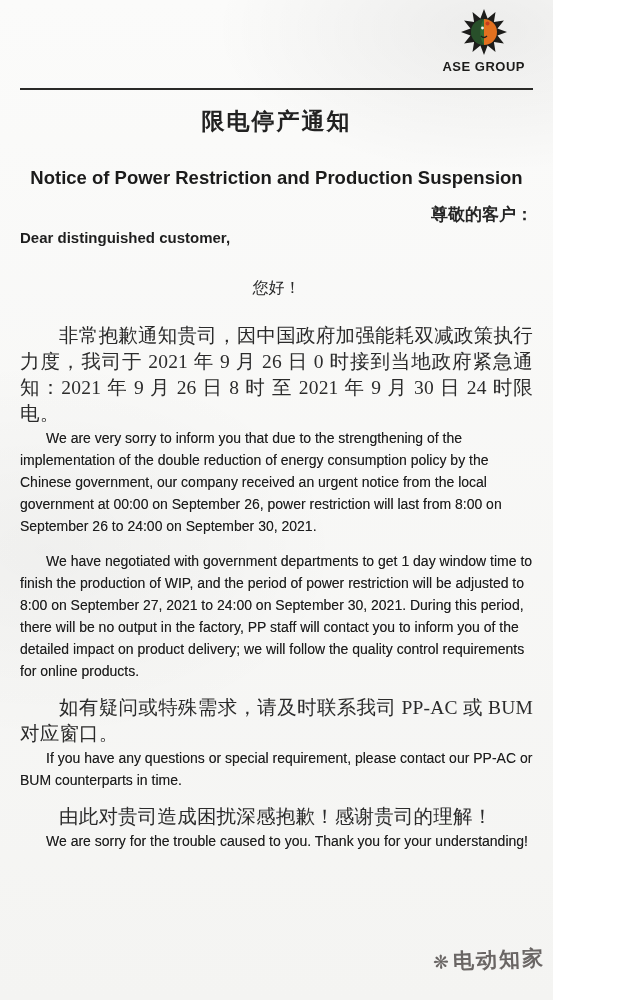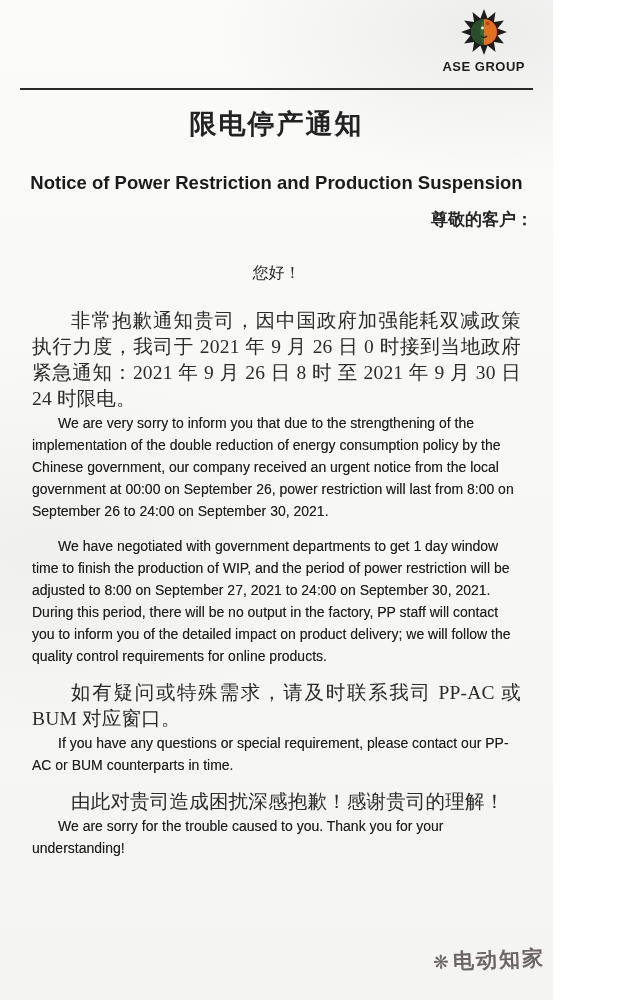--- a/index.html
+++ b/index.html
@@ -34,21 +34,21 @@
   }
   .rule{
     border:none;border-top:2px solid #2a2a28;
     margin:6px 0 0 0;
   }
   
   .title-zh{
     margin:16px 0 0 0;
     text-align:center;
     font-family:"Liberation Serif","DejaVu Serif",serif;
-    font-size:27px;font-weight:600;color:#222;
+    font-size:23px;font-weight:600;color:#222;
     letter-spacing:2px;
   }
   .title-en{
     margin:30px 0 0 0;
     text-align:center;
     font-size:18.5px;font-weight:700;color:#1b1b1b;
   }
   
   .greet-zh{
     margin:14px 0 0 0;
@@ -58,21 +58,21 @@
   .greet-en{
     margin:3px 0 0 0;
     font-size:15px;font-weight:700;color:#1e1e1e;
   }
   .hello{
     margin:32px 0 0 0;
     font-family:"Liberation Serif","DejaVu Serif",serif;
     font-size:16px;color:#2a2a2a;text-align:center;
   }
   
-  .para-group{margin:12px;}
+  .para-group{margin:0;}
   .para-group + .para-group{margin-top:13px;}
   .first-group{margin-top:24px;}
   p{margin:0;}
   .body-zh{
     font-family:"Liberation Serif","DejaVu Serif",serif;
     font-size:19.5px;line-height:26px;color:#2b2b2b;
     text-indent:2em;text-align:justify;
     letter-spacing:0.2px;
   }
   .body-en{
@@ -112,20 +112,21 @@
       <div class="logo-text">ASE GROUP</div>
     </div>
   </header>
 
   <hr class="rule">
 
   <h1 class="title-zh">限电停产通知</h1>
   <h2 class="title-en">Notice of Power Restriction and Production Suspension</h2>
 
   <p class="greet-zh">尊敬的客户：</p>
+  <p class="greet-en">Dear distinguished customer,</p>
   <p class="hello">您好！</p>
 
   <section class="para-group first-group">
     <p class="body-zh">非常抱歉通知贵司，因中国政府加强能耗双减政策执行力度，我司于 2021 年 9 月 26 日 0 时接到当地政府紧急通知：2021 年 9 月 26 日 8 时 至 2021 年 9 月 30 日 24 时限电。</p>
     <p class="body-en">We are very sorry to inform you that due to the strengthening of the implementation of the double reduction of energy consumption policy by the Chinese government, our company received an urgent notice from the local government at 00:00 on September 26, power restriction will last from 8:00 on September 26 to 24:00 on September 30, 2021.</p>
   </section>
 
   <section class="para-group">
     <p class="body-en">We have negotiated with government departments to get 1 day window time to finish the production of WIP, and the period of power restriction will be adjusted to 8:00 on September 27, 2021 to 24:00 on September 30, 2021. During this period, there will be no output in the factory, PP staff will contact you to inform you of the detailed impact on product delivery; we will follow the quality control requirements for online products.</p>
   </section>

